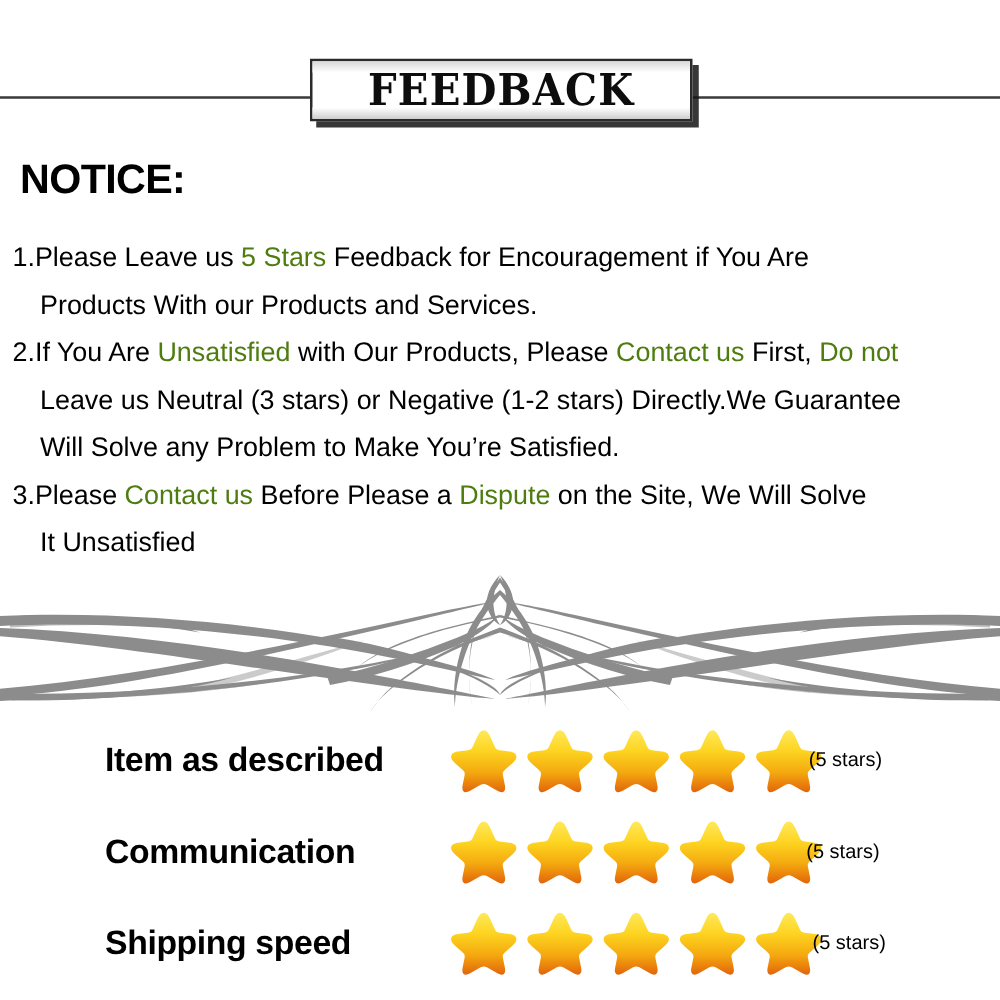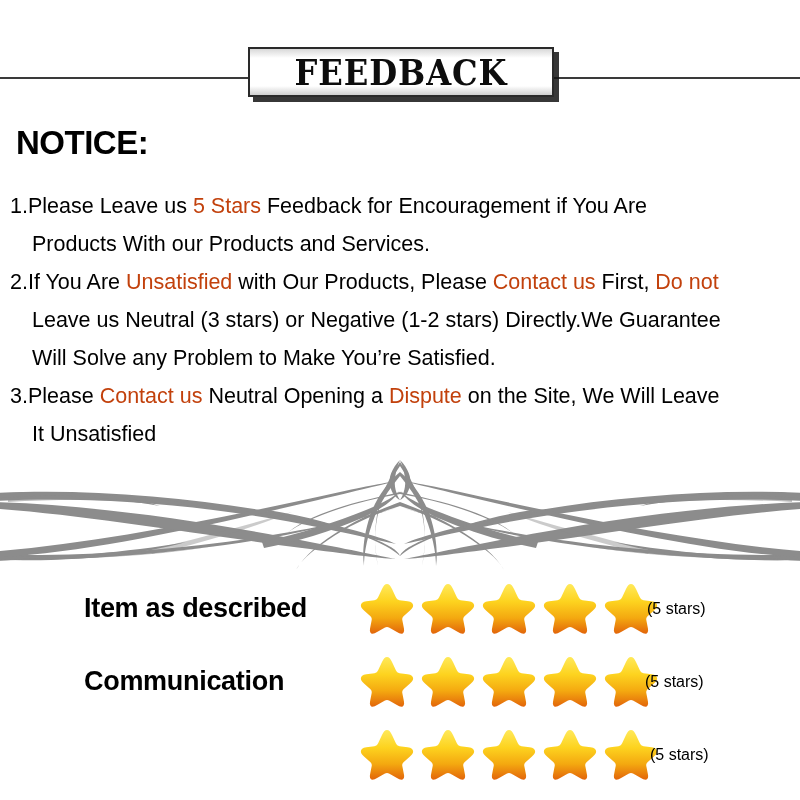--- a/index.html
+++ b/index.html
@@ -88,21 +88,21 @@
     position: absolute;
     left: 10px;
     top: 187px;
     width: 830px;
     font-size: 21.5px;
     line-height: 38px;
     white-space: nowrap;
   }
   .notice-item { margin: 0; }
   .notice-line-indent { padding-left: 22px; }
-  .hl { color: #c2410c; }
+  .hl { color: #4d7c0f; }
 
   
   #ornament {
     position: absolute;
     left: 0;
     top: 458px;
     width: 800px;
     height: 112px;
   }
 
@@ -157,21 +157,21 @@
 </div>
 
 <div id="notice-heading">NOTICE:</div>
 
 <div id="notice-list">
     <div class="notice-item"><span>1.</span><span>Please Leave us  </span><span class="hl">5 Stars</span><span>  Feedback for  Encouragement  if You Are</span></div>
     <div class="notice-item notice-line-indent"><span>Products With our Products and Services.</span></div>
     <div class="notice-item"><span>2.</span><span>If You Are </span><span class="hl">Unsatisfied</span><span> with Our Products, Please </span><span class="hl">Contact us</span><span> First, </span><span class="hl">Do not</span></div>
     <div class="notice-item notice-line-indent"><span>Leave us Neutral (3 stars) or Negative (1-2 stars) Directly.We Guarantee</span></div>
     <div class="notice-item notice-line-indent"><span>Will Solve any Problem to Make You’re  Satisfied.</span></div>
-    <div class="notice-item"><span>3.</span><span>Please </span><span class="hl">Contact us</span><span> Neutral Opening a </span><span class="hl">Dispute</span><span> on the Site, We Will Leave</span></div>
+    <div class="notice-item"><span>3.</span><span>Please </span><span class="hl">Contact us</span><span> Before Please a </span><span class="hl">Dispute</span><span> on the Site, We Will Solve</span></div>
     <div class="notice-item notice-line-indent"><span>It Unsatisfied</span></div>
   </div>
 
 <div id="ornament">
   <svg width="800" height="112" viewBox="0 0 800 112" xmlns="http://www.w3.org/2000/svg">
     <g id="orn-half" fill="#8c8c8c">
 
       <path d="M-20,36 C90,28 230,42 330,66 C370,76 388,82 396,86
                C386,84 360,78 322,70 C218,48 86,36 -20,44 Z"></path>
 
@@ -298,20 +298,21 @@
         </span>
         <span style="display: inline-block; margin-right: 3px;">
           <svg class="star-svg" width="58" height="56" viewBox="-4 0 72 72">
             <path d="M32,4 C34.6,4 36.6,6.2 38.6,10.6 L43.4,21 C44.4,23.2 45.6,24.2 48.2,24.6 L58.6,26 C63.4,26.7 65.6,28.6 65.6,31.4 C65.6,33.6 64.2,35.6 61.2,38.2 L53.6,45 C51.8,46.6 51.2,48.2 51.8,50.8 L53.8,61 C54.6,65.2 53.2,67.8 50.6,67.8 C48.8,67.8 46.8,67 44.2,65.4 L35.2,60.2 C33,59 31,59 28.8,60.2 L19.8,65.4 C17.2,67 15.2,67.8 13.4,67.8 C10.8,67.8 9.4,65.2 10.2,61 L12.2,50.8 C12.8,48.2 12.2,46.6 10.4,45 L2.8,38.2 C-0.2,35.6 -1.6,33.6 -1.6,31.4 C-1.6,28.6 0.6,26.7 5.4,26 L15.8,24.6 C18.4,24.2 19.6,23.2 20.6,21 L25.4,10.6 C27.4,6.2 29.4,4 32,4 Z" fill="url(#starGrad)"></path>
           </svg>
         </span>
       </div>
       <div class="rating-count">(5 stars)</div>
     </div>
     <div class="rating-row row-2">
+      <div class="rating-label">Shipping speed</div>
       <div class="rating-stars">
         <span style="display: inline-block; margin-right: 3px;">
           <svg class="star-svg" width="58" height="56" viewBox="-4 0 72 72">
             <path d="M32,4 C34.6,4 36.6,6.2 38.6,10.6 L43.4,21 C44.4,23.2 45.6,24.2 48.2,24.6 L58.6,26 C63.4,26.7 65.6,28.6 65.6,31.4 C65.6,33.6 64.2,35.6 61.2,38.2 L53.6,45 C51.8,46.6 51.2,48.2 51.8,50.8 L53.8,61 C54.6,65.2 53.2,67.8 50.6,67.8 C48.8,67.8 46.8,67 44.2,65.4 L35.2,60.2 C33,59 31,59 28.8,60.2 L19.8,65.4 C17.2,67 15.2,67.8 13.4,67.8 C10.8,67.8 9.4,65.2 10.2,61 L12.2,50.8 C12.8,48.2 12.2,46.6 10.4,45 L2.8,38.2 C-0.2,35.6 -1.6,33.6 -1.6,31.4 C-1.6,28.6 0.6,26.7 5.4,26 L15.8,24.6 C18.4,24.2 19.6,23.2 20.6,21 L25.4,10.6 C27.4,6.2 29.4,4 32,4 Z" fill="url(#starGrad)"></path>
           </svg>
         </span>
         <span style="display: inline-block; margin-right: 3px;">
           <svg class="star-svg" width="58" height="56" viewBox="-4 0 72 72">
             <path d="M32,4 C34.6,4 36.6,6.2 38.6,10.6 L43.4,21 C44.4,23.2 45.6,24.2 48.2,24.6 L58.6,26 C63.4,26.7 65.6,28.6 65.6,31.4 C65.6,33.6 64.2,35.6 61.2,38.2 L53.6,45 C51.8,46.6 51.2,48.2 51.8,50.8 L53.8,61 C54.6,65.2 53.2,67.8 50.6,67.8 C48.8,67.8 46.8,67 44.2,65.4 L35.2,60.2 C33,59 31,59 28.8,60.2 L19.8,65.4 C17.2,67 15.2,67.8 13.4,67.8 C10.8,67.8 9.4,65.2 10.2,61 L12.2,50.8 C12.8,48.2 12.2,46.6 10.4,45 L2.8,38.2 C-0.2,35.6 -1.6,33.6 -1.6,31.4 C-1.6,28.6 0.6,26.7 5.4,26 L15.8,24.6 C18.4,24.2 19.6,23.2 20.6,21 L25.4,10.6 C27.4,6.2 29.4,4 32,4 Z" fill="url(#starGrad)"></path>
           </svg>

